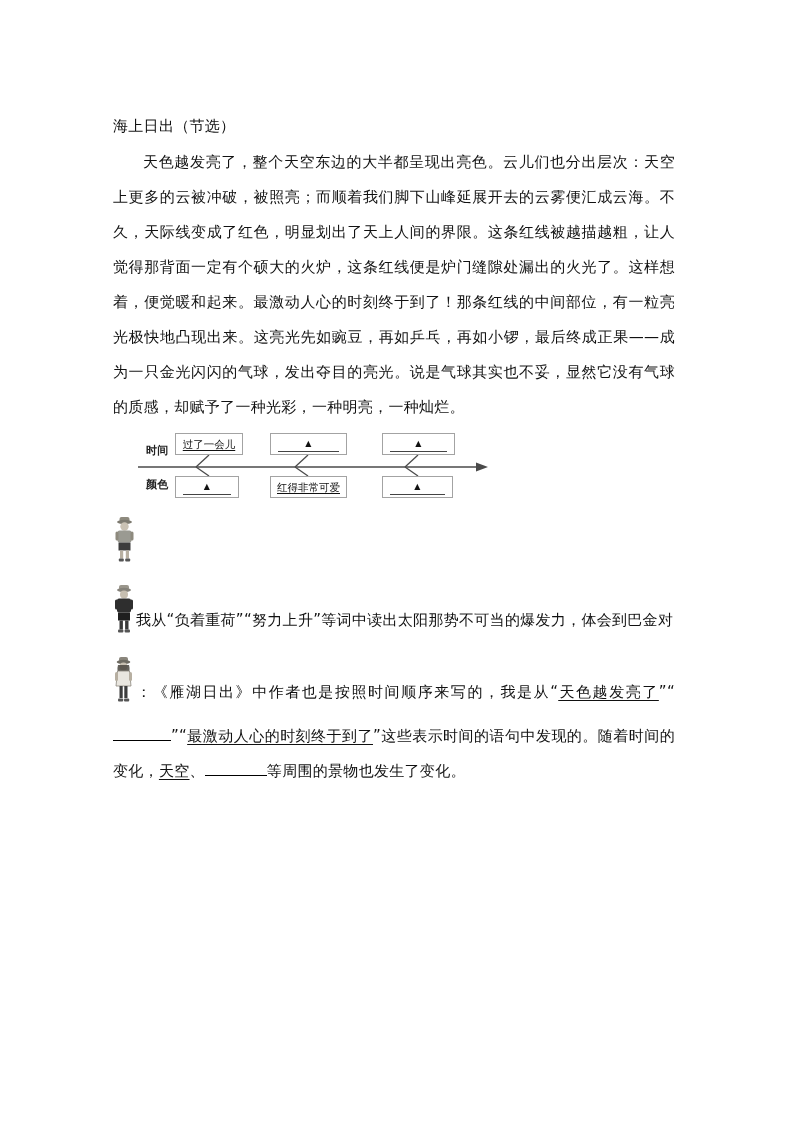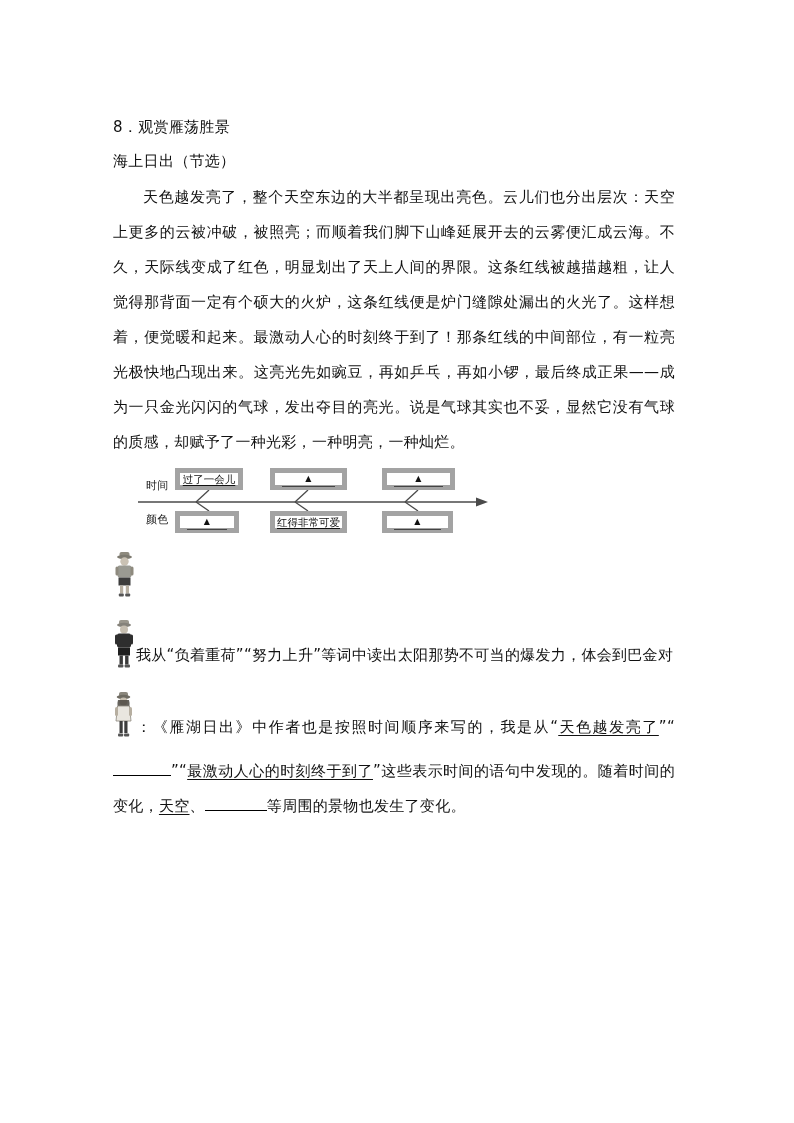--- a/index.html
+++ b/index.html
@@ -36,25 +36,26 @@
     height:78px;
     margin:4px 0 6px 25px;
     width:352px;
   }
   .diagram svg.lines{position:absolute;left:0;top:0;}
   .axis-label{
     position:absolute;
     font-size:11px;
     line-height:14px;
     color:#222;
+    font-weight:bold;
   }
   .dbox{
     position:absolute;
     height:22px;
-    border:5px solid #a3a3a3;
+    border:1px solid #a3a3a3;
     background:#fff;
     box-sizing:border-box;
     display:flex;
     align-items:center;
     justify-content:center;
   }
   .dbox-text{
     font-size:10.5px;
     line-height:12px;
     letter-spacing:0;
@@ -83,21 +84,20 @@
     vertical-align:-9px;
     margin-right:1px;
   }
 </style>
 </head>
 <body>
 
 <div class="page">
   <div class="content">
 
-    <p class="para"><span>8．</span><span>观赏雁荡胜景</span></p>
 
     <p class="center-title">海上日出（节选）</p>
 
 
 
     <p class="para indent">天色越发亮了，整个天空东边的大半都呈现出亮色。云儿们也分出层次：天空上更多的云被冲破，被照亮；而顺着我们脚下山峰延展开去的云雾便汇成云海。不久，天际线变成了红色，明显划出了天上人间的界限。这条红线被越描越粗，让人觉得那背面一定有个硕大的火炉，这条红线便是炉门缝隙处漏出的火光了。这样想着，便觉暖和起来。最激动人心的时刻终于到了！那条红线的中间部位，有一粒亮光极快地凸现出来。这亮光先如豌豆，再如乒乓，再如小锣，最后终成正果——成为一只金光闪闪的气球，发出夺目的亮光。说是气球其实也不妥，显然它没有气球的质感，却赋予了一种光彩，一种明亮，一种灿烂。</p>
 
 
     <div class="diagram">
       <svg class="lines" width="352" height="78" viewBox="0 0 352 78">

